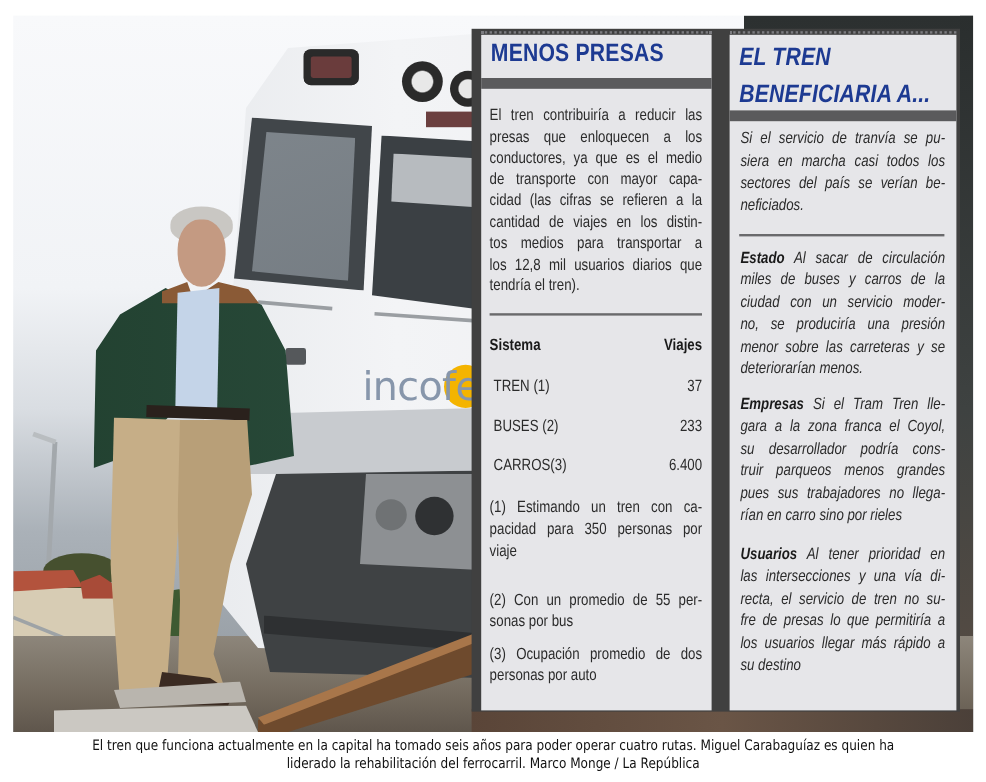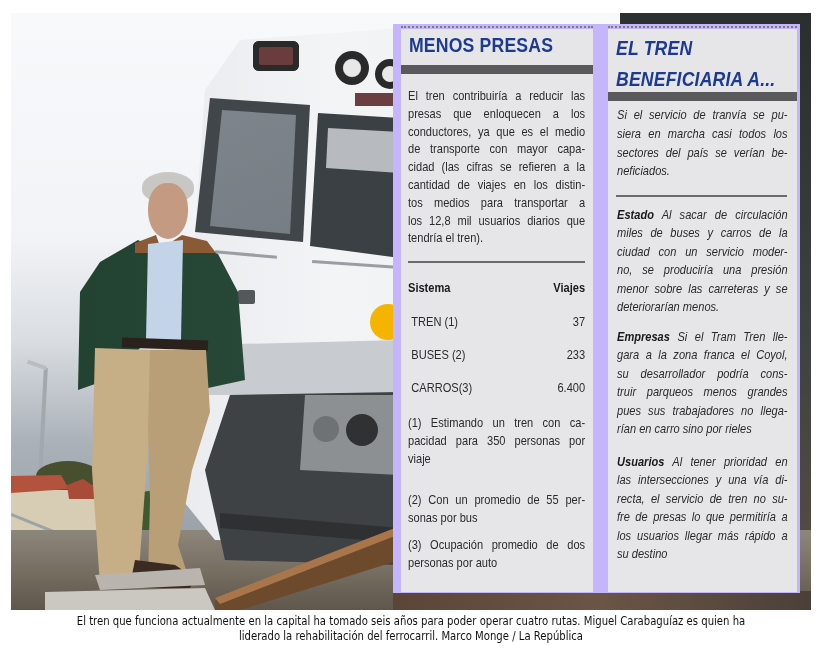--- a/index.html
+++ b/index.html
@@ -4,21 +4,21 @@
 <style>
   html,body{margin:0;padding:0;}
   body{width:822px;height:652px;position:relative;background:#ffffff;overflow:hidden;
        font-family:"Liberation Sans",sans-serif;}
   
   .photo{position:absolute;left:11px;top:13px;width:800px;height:597px;overflow:hidden;
          background:linear-gradient(180deg,#f8f9fb 0%,#f1f3f6 38%,#d9dde2 55%,#aab1b8 72%,#8e959b 100%);}
   .sh{position:absolute;left:0;top:0;width:800px;height:597px;}
   .abs{position:absolute;}
   
-  .infobox{position:absolute;left:393px;top:24px;width:407px;height:569px;background:#c4b5fd;}
+  .infobox{position:absolute;left:393px;top:24px;width:407px;height:569px;background:#404040;}
   .dots{position:absolute;top:2px;height:0;border-top:2px dotted #7c7c80;}
   .panel{position:absolute;top:5px;height:563px;background:#e6e6e9;}
   .title{position:absolute;left:8px;top:3px;font-weight:bold;font-size:21px;color:#1d3a92;
          white-space:nowrap;transform:scaleX(0.84);transform-origin:left top;letter-spacing:0.2px;}
   .bar{position:absolute;left:0;right:0;height:9px;background:#5a5a5c;}
   .rule{position:absolute;height:2px;background:#6a6a6c;}
   .txt{position:absolute;font-size:13.5px;color:#2b2b2b;transform:scaleX(0.82);transform-origin:left top;}
   .ln{display:block;text-align:justify;text-align-last:justify;}
   .ln.last{text-align-last:left;}
   .ln b{font-weight:bold;color:#1a1a1a;}
@@ -58,20 +58,21 @@
   <div class="abs" style="left:242px;top:28px;width:46px;height:30px;border-radius:6px;background:#2a2a2a;box-shadow:inset 0 0 0 5px #2a2a2a;">
     <div class="abs" style="left:6px;top:6px;width:34px;height:18px;background:#6a3c3c;border-radius:2px;"></div>
   </div>
   <div class="abs" style="left:324px;top:38px;width:34px;height:34px;border-radius:50%;background:radial-gradient(circle,#e8e8e8 35%,#2a2a2a 40%);"></div>
   <div class="abs" style="left:364px;top:46px;width:30px;height:30px;border-radius:50%;background:radial-gradient(circle,#e8e8e8 35%,#2a2a2a 40%);"></div>
   <div class="abs" style="left:344px;top:80px;width:45px;height:13px;background:#6b3f3f;"></div>
   <div class="abs" style="left:204px;top:240px;width:62px;height:3px;background:#9a9ea2;transform:rotate(5deg);"></div>
   <div class="abs" style="left:301px;top:250px;width:88px;height:3px;background:#9a9ea2;transform:rotate(4deg);"></div>
   <div class="abs" style="left:227px;top:277px;width:17px;height:14px;background:#55585b;border-radius:2px;"></div>
   <div class="abs" style="left:359px;top:291px;width:36px;height:36px;border-radius:50%;background:#f4b400;"></div>
+  <div class="abs" style="left:291px;top:289px;font-family:'DejaVu Sans',sans-serif;font-size:33px;color:#8796ab;letter-spacing:-0.5px;white-space:nowrap;">incofe</div>
   <div class="sh" style="background:#c8cbcf;clip-path:polygon(189px 332px,389px 327px,389px 382px,184px 382px);"></div>
   <div class="sh" style="background:#3f4244;clip-path:polygon(219px 382px,389px 379px,389px 552px,214px 547px,194px 457px);"></div>
   <div class="sh" style="background:#8d9093;clip-path:polygon(294px 382px,389px 382px,389px 462px,289px 457px);"></div>
   <div class="abs" style="left:335px;top:401px;width:32px;height:32px;border-radius:50%;background:#2f3133;"></div>
   <div class="abs" style="left:302px;top:403px;width:26px;height:26px;border-radius:50%;background:#6f7274;"></div>
   <div class="sh" style="background:#2e3032;clip-path:polygon(209px 500px,389px 515px,389px 530px,209px 515px);"></div>
 
   <div class="abs" style="left:131px;top:159px;width:52px;height:30px;border-radius:50% 50% 40% 40%;background:#c9c7c3;"></div>
   <div class="abs" style="left:137px;top:170px;width:40px;height:56px;border-radius:45% 45% 50% 50%;background:#c49a82;"></div>
   <div class="sh" style="background:linear-gradient(90deg,#21402f,#2b4d3d 50%,#1f3b2e);clip-path:polygon(67px 377px,69px 279px,89px 249px,127px 227px,149px 239px,171px 227px,207px 241px,227px 279px,234px 367px,197px 375px,192px 335px,129px 335px,101px 365px);"></div>

